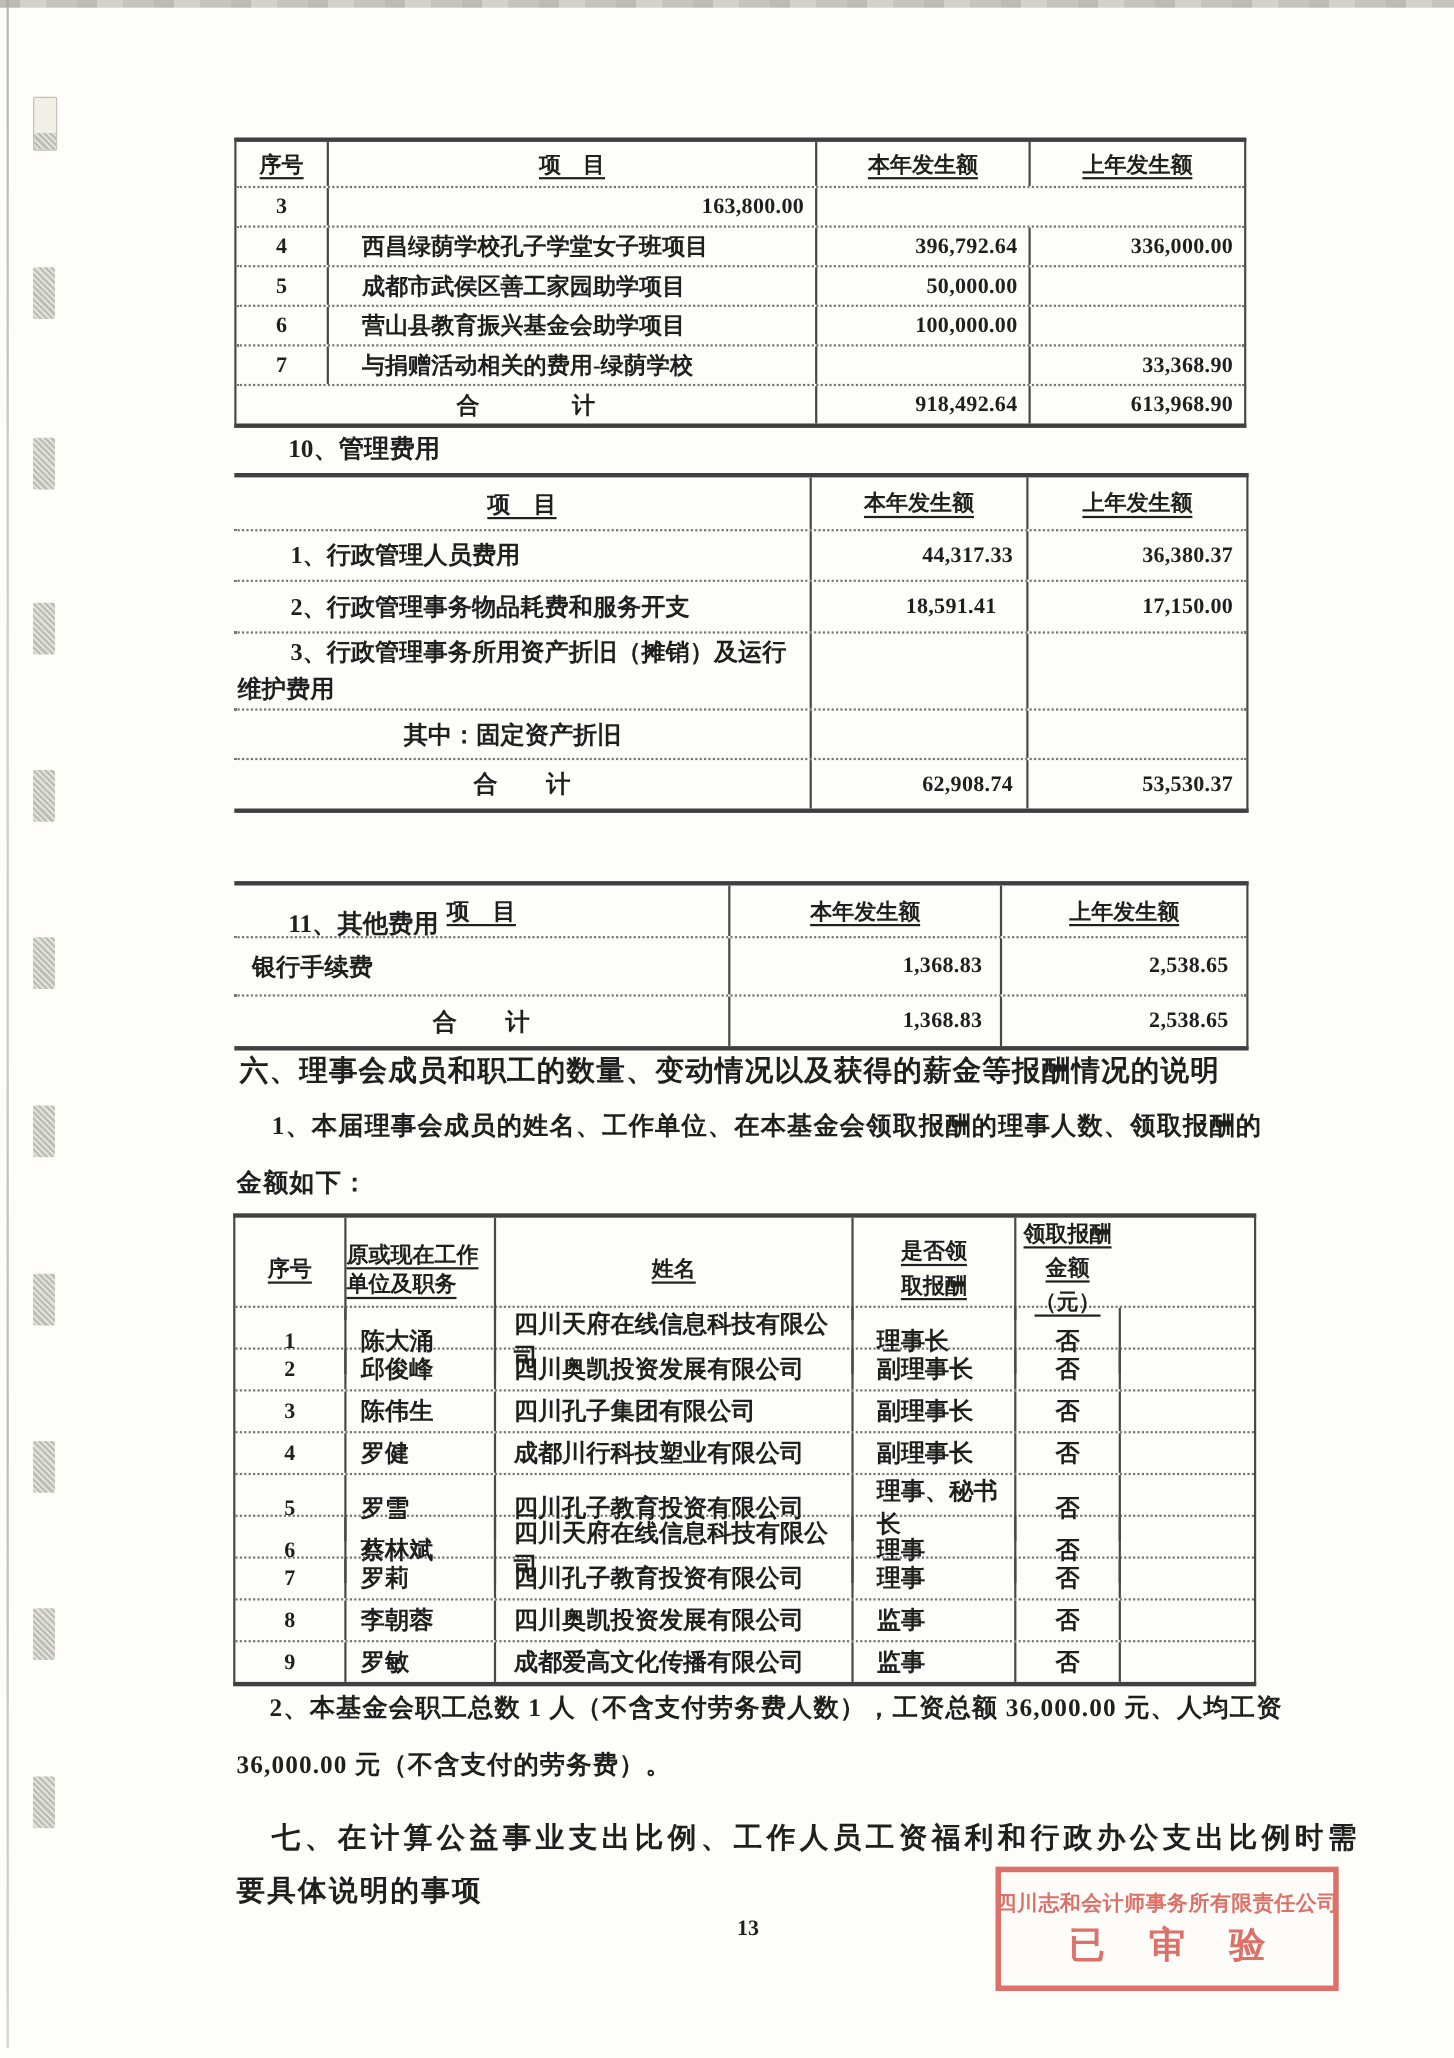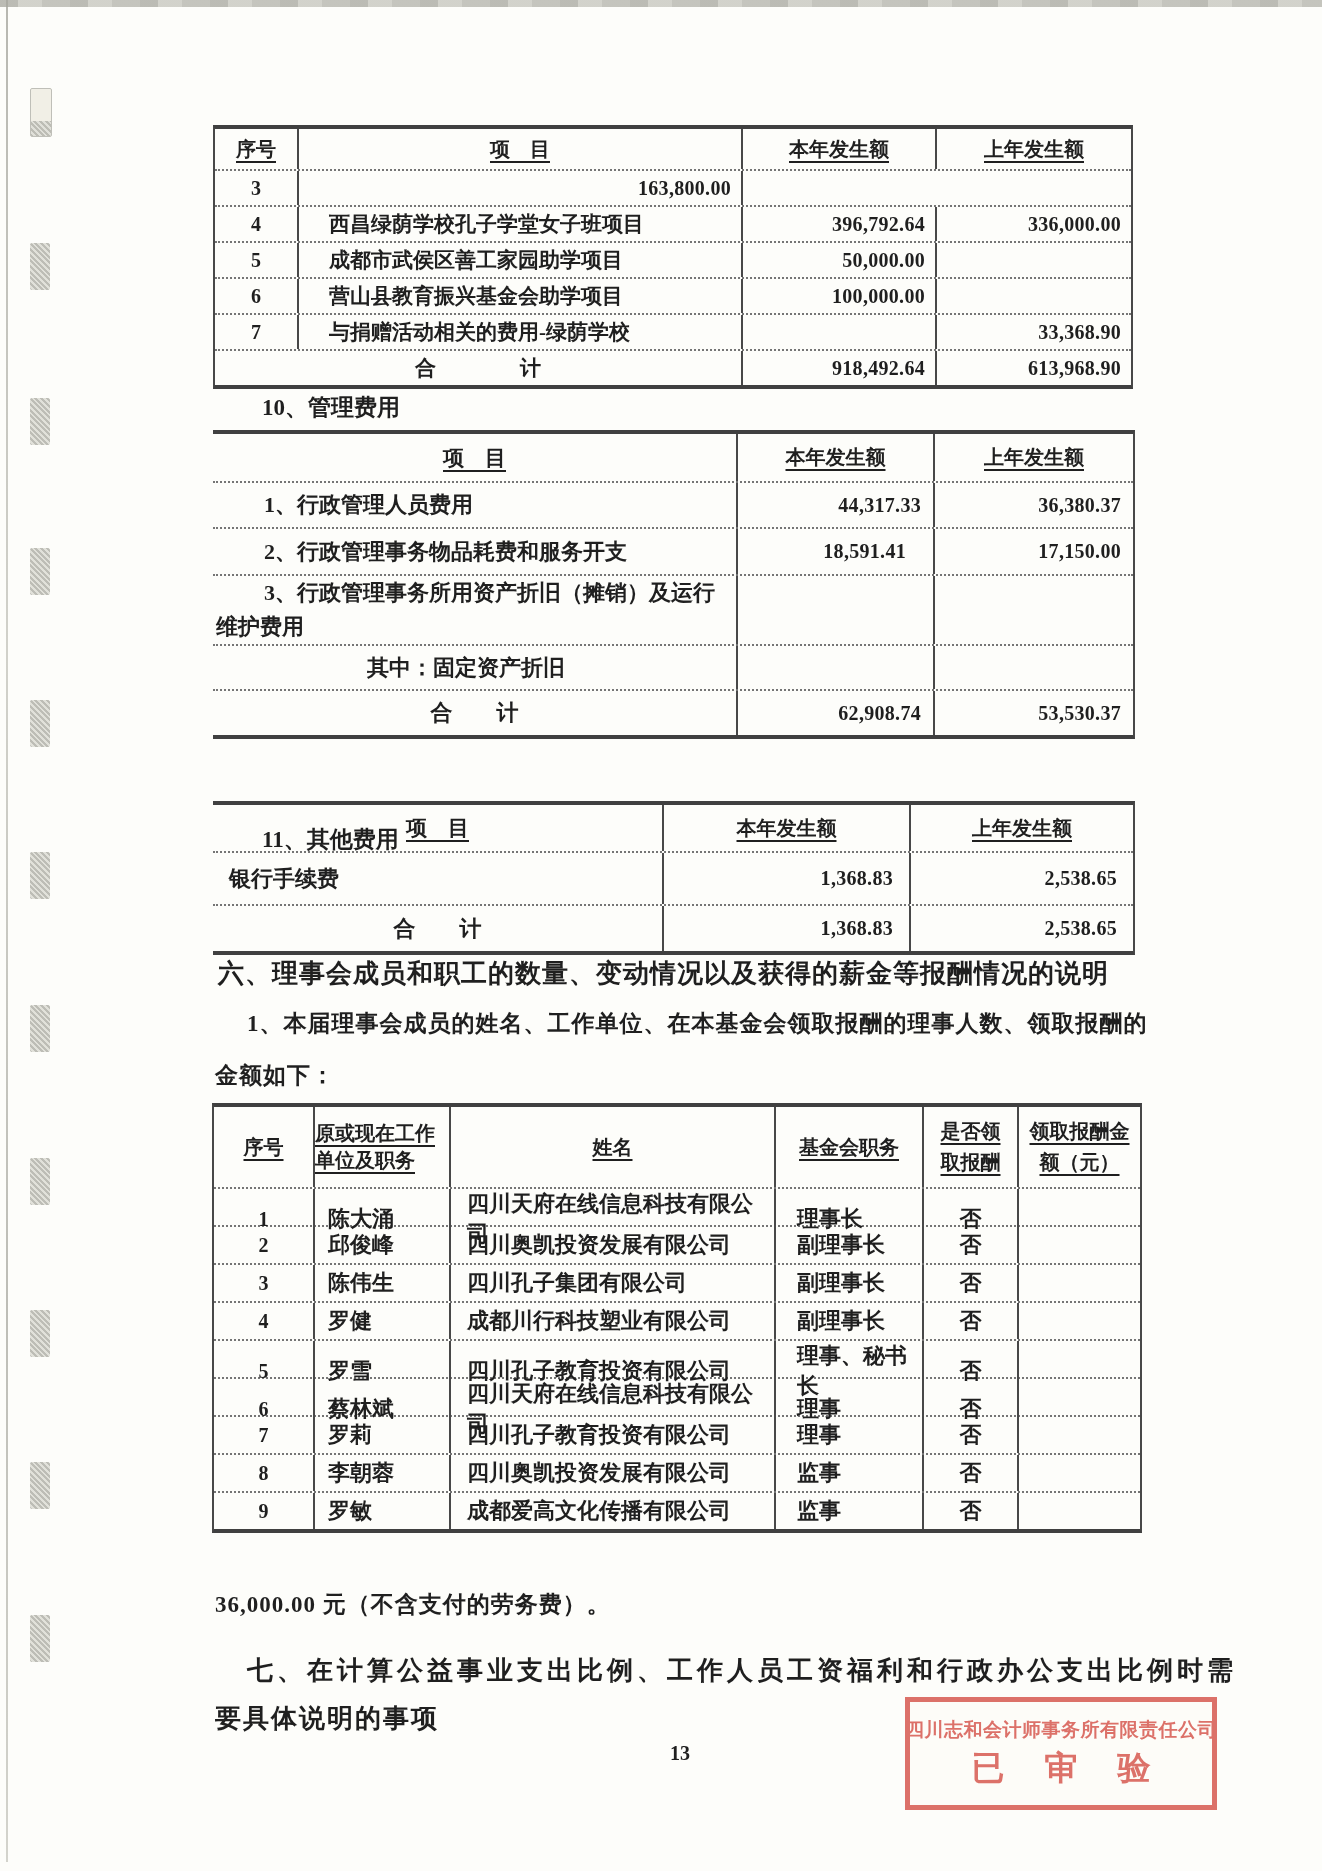--- a/index.html
+++ b/index.html
@@ -188,23 +188,20 @@
       <div class="c ctr" style="font-size:20px">
           <span class="uh">序号</span>
         </div>
       <div class="c ctr vl" style="font-size:20px">
           <span class="uh">原或现在工作单位及职务</span>
         </div>
       <div class="c ctr vl" style="font-size:20px">
           <span class="uh">姓名</span>
         </div>
       <div class="c ctr vl" style="font-size:20px">
-          <span class="uh">基金会职务</span>
-        </div>
-      <div class="c ctr vl" style="font-size:20px">
           <span class="w64 uh">是否领取报酬</span>
         </div>
       <div class="c ctr vl" style="font-size:20px">
           <span class="w104 uh">领取报酬金额（元）</span>
         </div>
     </div>
     <div class="r" style="height:38px;grid-template-columns:99px 136px 325px 148px 95px 1fr;">
       <div class="c ctr" style="font-size:20px">1</div>
       <div class="c vl" style="font-size:22px;padding-left:13px">陈大涌</div>
       <div class="c vl" style="font-size:22px;padding-left:16px">四川天府在线信息科技有限公司</div>
@@ -271,20 +268,21 @@
     <div class="r" style="height:38px;grid-template-columns:99px 136px 325px 148px 95px 1fr;">
       <div class="c ctr" style="font-size:20px">9</div>
       <div class="c vl" style="font-size:22px;padding-left:13px">罗敏</div>
       <div class="c vl" style="font-size:22px;padding-left:16px">成都爱高文化传播有限公司</div>
       <div class="c vl" style="font-size:22px;padding-left:21px">监事</div>
       <div class="c ctr vl" style="font-size:22px">否</div>
       <div class="c ctr vl" style="font-size:22px"></div>
     </div>
   </div>
 
+  <div class="abs para" style="left:245px;top:1537px;">2、本基金会职工总数 1 人（不含支付劳务费人数），工资总额 36,000.00 元、人均工资</div>
   <div class="abs para" style="left:215px;top:1589px;">36,000.00 元（不含支付的劳务费）。</div>
 
   <div class="abs h-big" style="left:247px;top:1653px;letter-spacing:4px;white-space:nowrap;">七、在计算公益事业支出比例、工作人员工资福利和行政办公支出比例时需</div>
   <div class="abs h-big" style="left:215px;top:1701px;letter-spacing:2px;">要具体说明的事项</div>
 
   <div class="abs pgnum">13</div>
 
   <div class="abs stamp">
     <div class="co">四川志和会计师事务所有限责任公司</div>
     <div class="st">已审验</div>

